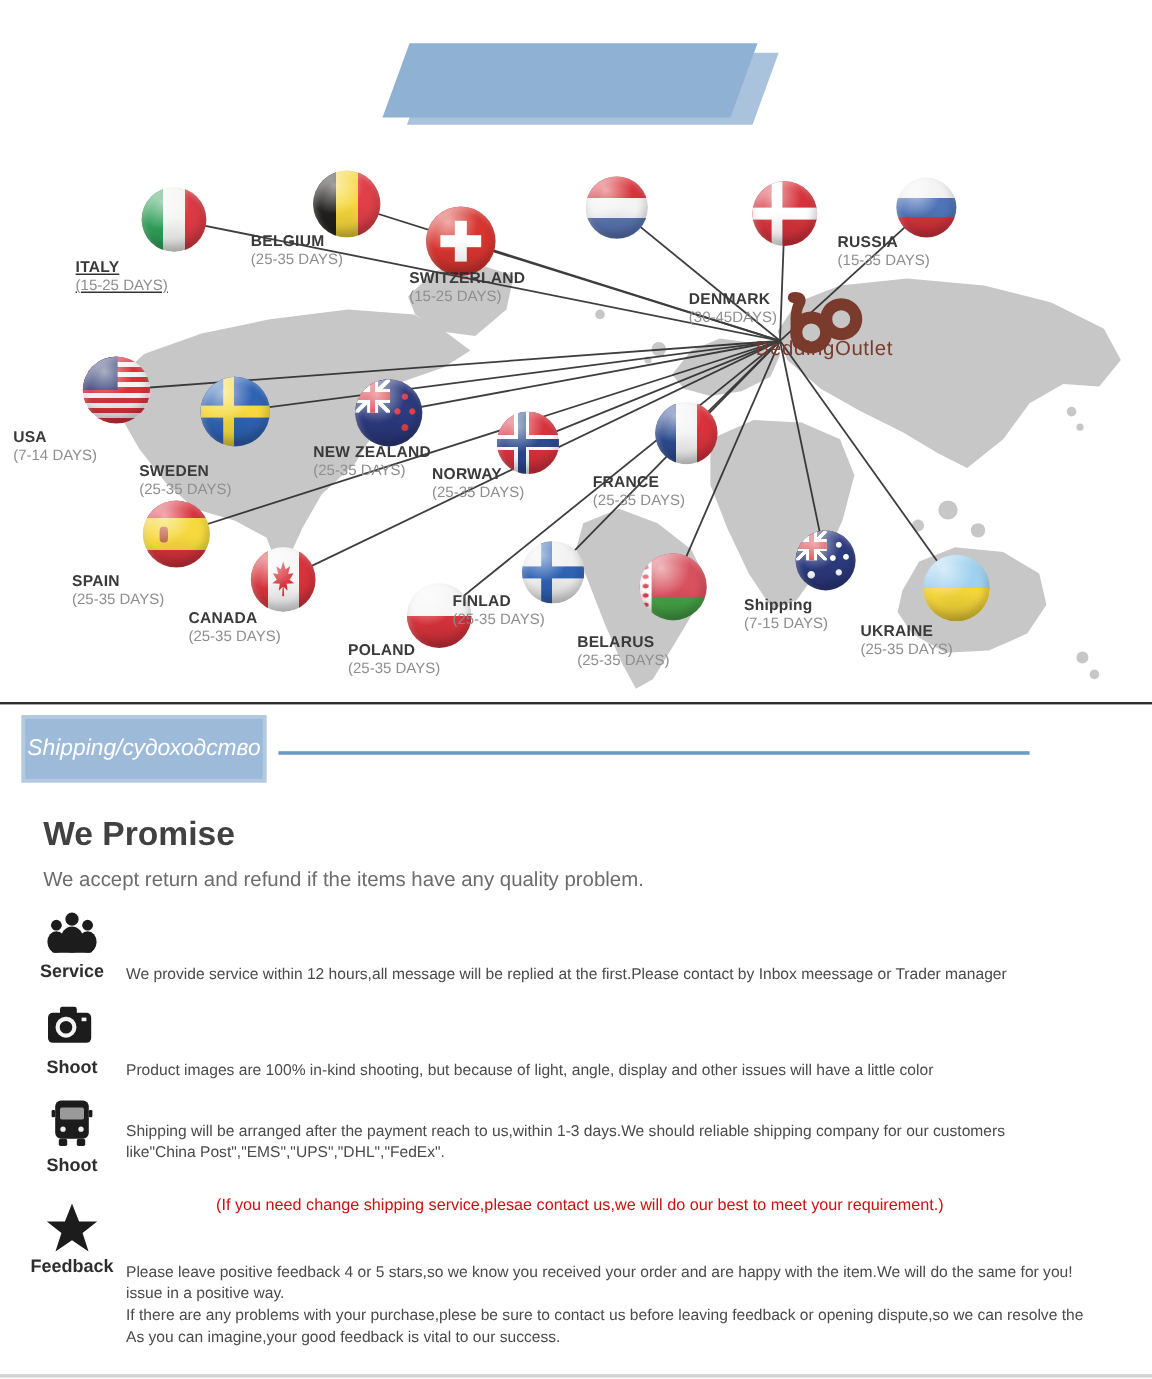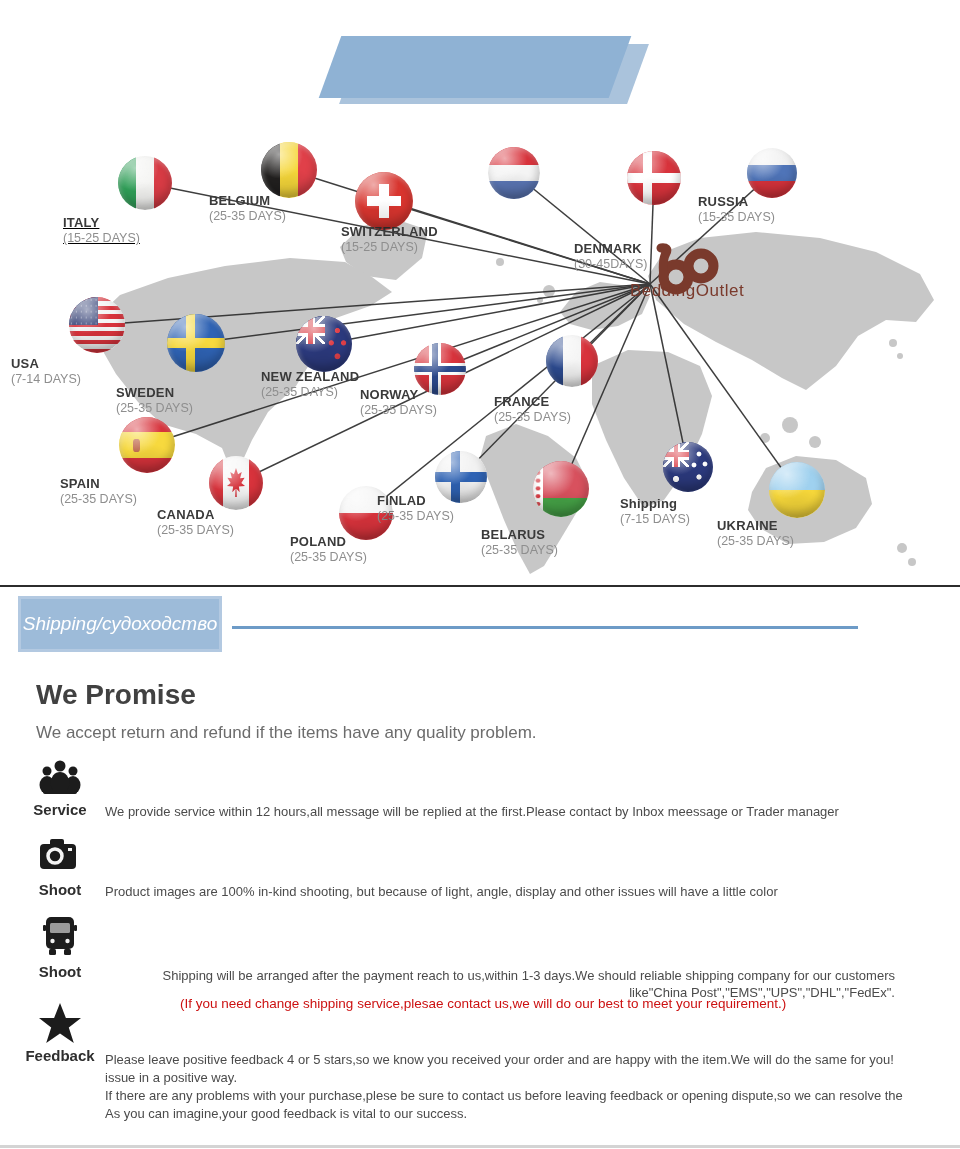--- a/index.html
+++ b/index.html
@@ -320,21 +320,21 @@
     <rect x="6" y="1" width="28" height="32" rx="5" fill="#1c1c1c"></rect>
     <rect x="10" y="7" width="20" height="10" rx="1.5" fill="#9a9a9a"></rect>
     <circle cx="12.5" cy="25" r="2.2" fill="#f0f0f0"></circle>
       <circle cx="27.5" cy="25" r="2.2" fill="#f0f0f0"></circle>
     <rect x="9" y="33" width="7" height="6" rx="1.5" fill="#1c1c1c"></rect>
     <rect x="24" y="33" width="7" height="6" rx="1.5" fill="#1c1c1c"></rect>
     <rect x="3" y="9" width="3" height="6" rx="1" fill="#1c1c1c"></rect>
     <rect x="34" y="9" width="3" height="6" rx="1" fill="#1c1c1c"></rect>
   </svg>
   <div class="row-label" style="top:963px;">Shoot</div>
-  <div class="row-text" style="left:105px;top:967px;width:790px;text-align:right;">
+  <div class="row-text" style="left:105px;top:934px;width:790px;">
     <div class="ship-line">Shipping will be arranged after the payment reach to us,within 1-3 days.We should reliable shipping company for our customers</div>
     <div class="ship-line">like"China Post","EMS","UPS","DHL","FedEx".</div>
   </div>
   <div class="note-red">(If you need change shipping service,plesae contact us,we will do our best to meet your requirement.)</div>
 
   <svg class="row-icon" style="left:37px;top:1002px;" width="46" height="44" viewBox="0 0 46 44">
     <polygon fill="#1c1c1c" points="23,1 28.9,16 44,16 31.8,25.5 36.8,41 23,31.5 9.2,41 14.2,25.5 2,16 17.1,16"></polygon>
   </svg>
   <div class="row-label" style="top:1047px;">Feedback</div>
   <div class="row-text" style="left:105px;top:1051px;width:815px;">

